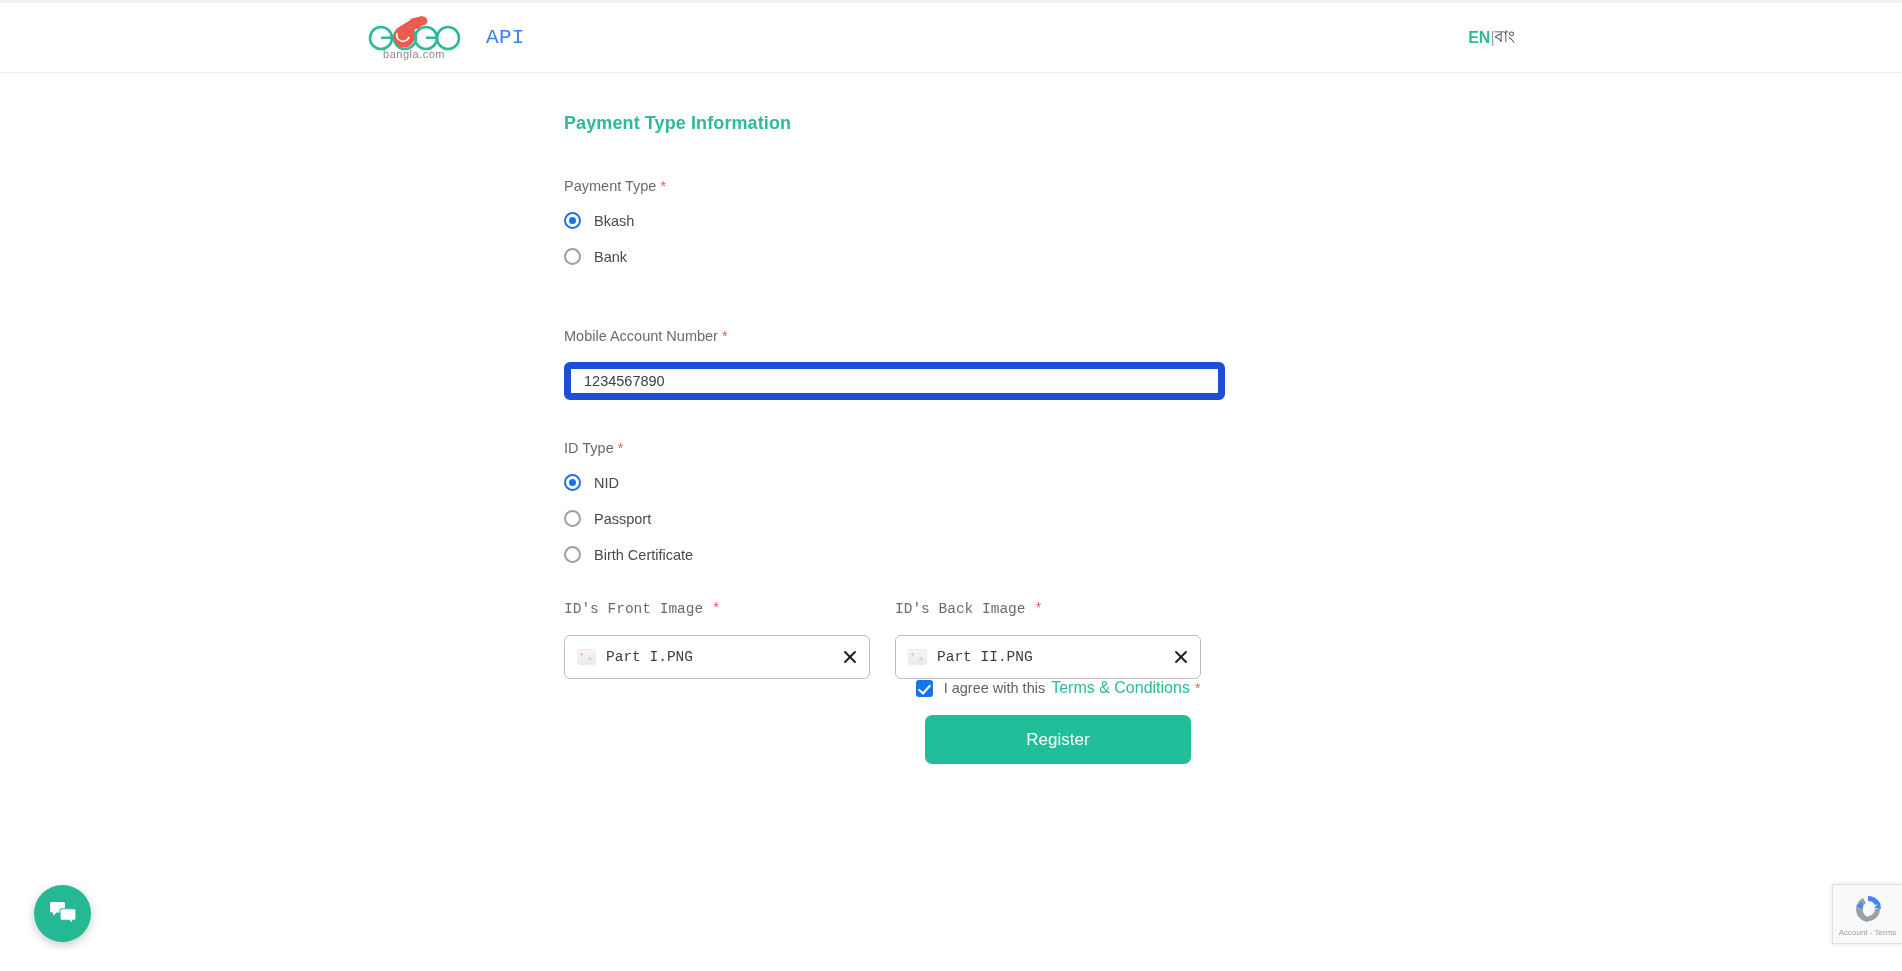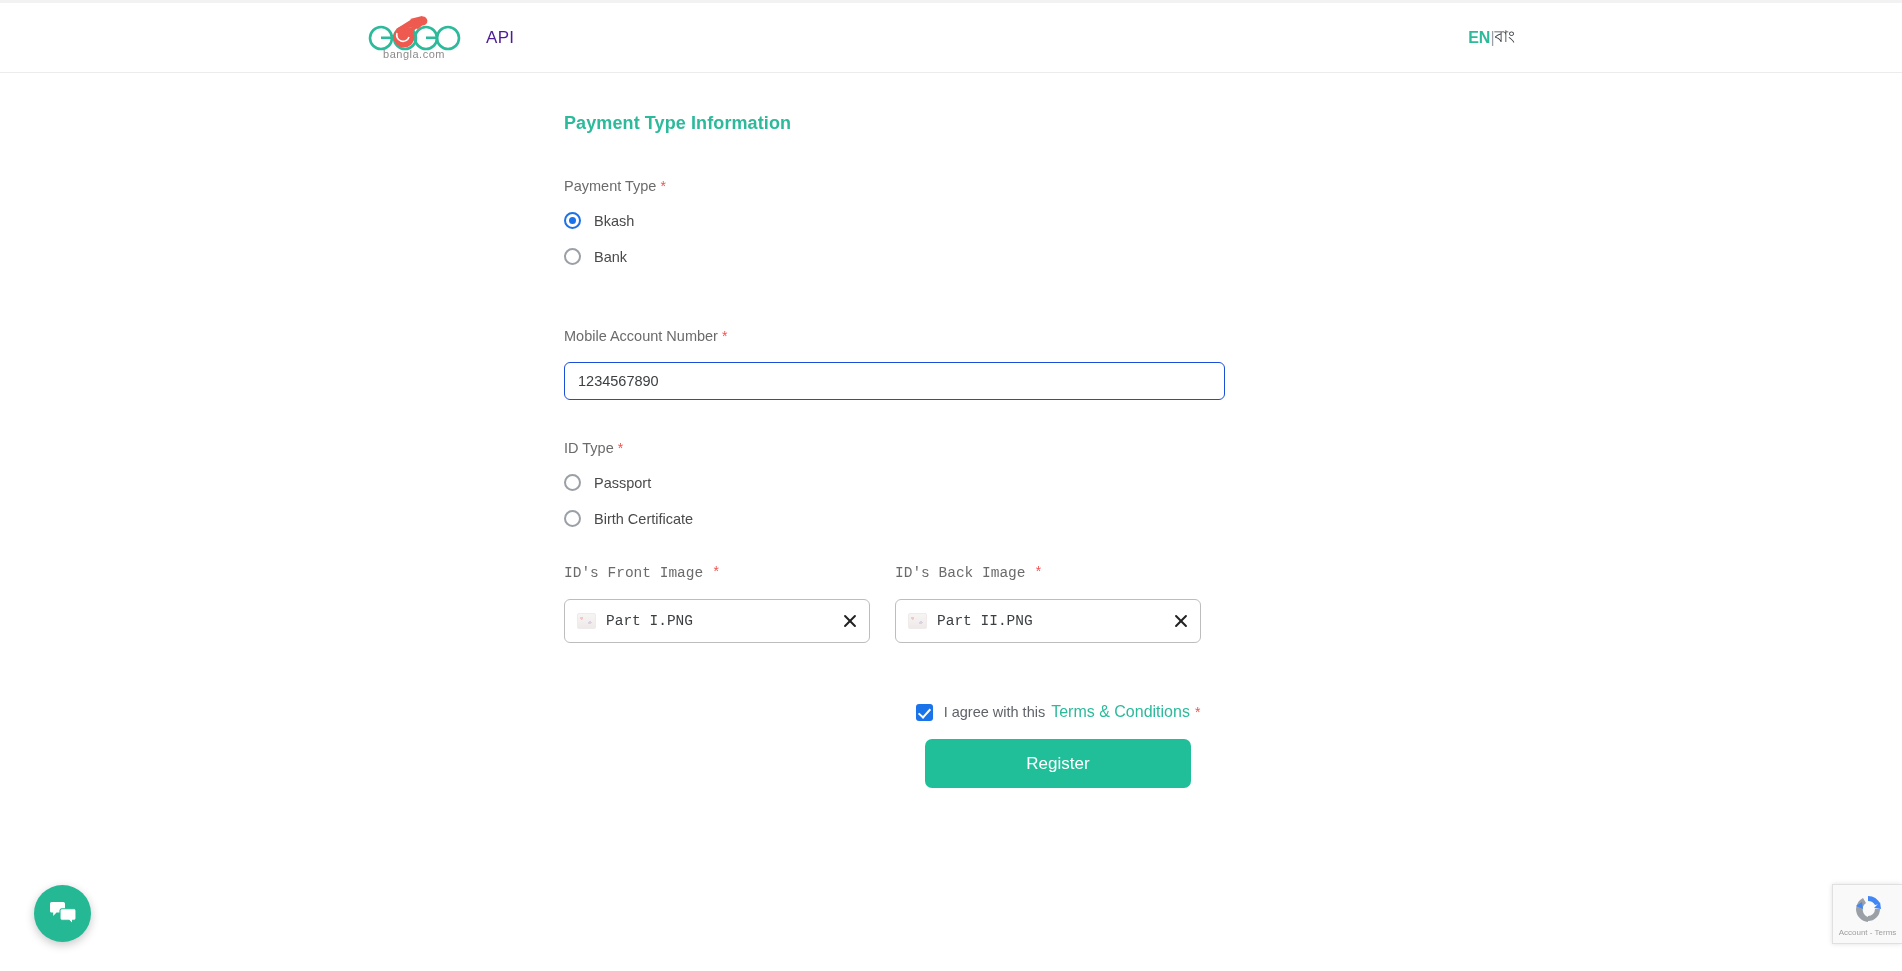--- a/index.html
+++ b/index.html
@@ -30,23 +30,24 @@
     margin-left: 366px;
   }
   .logo {
     position: relative;
     width: 96px;
     height: 46px;
   }
   .logo svg { display: block; }
   .api-label {
     margin-left: 24px;
-    font-size: 17px;
-    color: #4c1d95;
+    font-size: 21px;
+    color: #3b82f6;
     letter-spacing: .3px;
+    font-family: Liberation Mono, monospace;
   }
   .lang {
     position: absolute;
     right: 387px;
     display: flex;
     align-items: center;
     font-size: 16px;
   }
   .lang .en { color: #2cba9b; font-weight: 600; }
   .lang .sep { color: #9aa0a6; }
@@ -103,21 +104,21 @@
     left: 3px; top: 3px;
     width: 7px; height: 7px;
     border-radius: 50%;
     background: #1a73e8;
   }
   .radio-label { font-size: 14.5px; color: #4a4a4a; }
 
   .text-input {
     width: 661px;
     height: 38px;
-    border: 1px solid #1d4ed8;
+    border: 7px solid #1d4ed8;
     border-radius: 6px;
     padding: 0 13px;
     font-size: 14.5px;
     color: #3c4043;
     font-family: "Liberation Sans", sans-serif;
     background: #fff;
     outline: none;
   }
   .block { margin-bottom: 40px; }
 
@@ -169,21 +170,20 @@
   }
   .x-btn::before { transform: rotate(45deg); }
   .x-btn::after  { transform: rotate(-45deg); }
 
   
   .agree {
     display: flex;
     align-items: center;
     justify-content: center;
     gap: 11px;
-    margin-top: 60px;
     margin-left: -12px;
   }
   .checkbox {
     width: 17px; height: 17px;
     border-radius: 3px;
     background: #1a73e8;
     position: relative;
     flex: 0 0 auto;
   }
   .checkbox::after {
@@ -313,20 +313,24 @@
       </div>
       <input class="text-input" type="text" value="1234567890" style="">
     </div>
 
 
     <div class="field-label">
       <span>ID Type</span>
       <span class="req">*</span>
     </div>
 
+    <div class="radio-row">
+      <span class="radio checked"></span>
+      <span class="radio-label">NID</span>
+    </div>
     <div class="radio-row">
       <span class="radio"></span>
       <span class="radio-label">Passport</span>
     </div>
     <div class="radio-row" style="margin-bottom:38px;">
       <span class="radio"></span>
       <span class="radio-label">Birth Certificate</span>
     </div>
 
     <div class="upload-grid">

